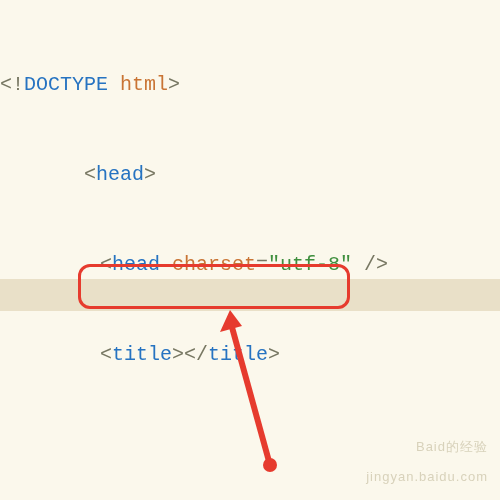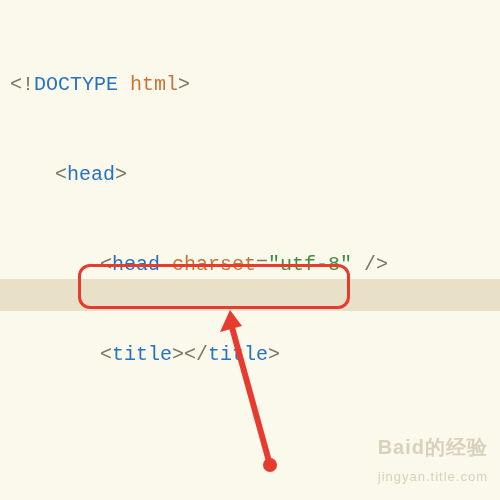--- a/index.html
+++ b/index.html
@@ -10,22 +10,22 @@
     font-family: Consolas, "Courier New", monospace;
     font-size: 20px;
     line-height: 30px;
     overflow: hidden;
     position: relative;
   }
   .editor {
     padding-top: 10px;
     white-space: pre;
   }
-  .line { padding-left: 10px; }
-  .i1 { padding-left: 55px; font-family: Liberation Mono, monospace; }
+  .line { }
+  .i1 { padding-left: 84px; font-family: Liberation Mono, monospace; }
   .i2 { padding-left: 100px; }
   .punct   { color: #777762; }
   .tag     { color: #2673c1; }
   .attr    { color: #c97434; }
   .str     { color: #3f8f3e; }
   .hl-row {
     position: absolute;
     left: 0;
     top: 279px;
     width: 500px;
@@ -58,21 +58,21 @@
     position: absolute;
     right: 12px;
     bottom: 8px;
     color: #d8d2bb;
     font-family: Arial, sans-serif;
     font-size: 13px;
     letter-spacing: 1px;
     z-index: 3;
     text-align: right;
   }
-  .watermark .big { font-size: 20px; font-weight: bold; }
+  .watermark .big { font-size: 13px; font-weight: normal; }
 </style>
 </head>
 <body>
 
 <div class="hl-row"></div>
 
 <div class="editor">
   <div class="line"><span class="punct">&lt;!</span><span class="tag">DOCTYPE</span><span class="attr"> html</span><span class="punct">&gt;</span></div>
   <div class="line i1"><span class="punct">&lt;</span><span class="tag">head</span><span class="punct">&gt;</span></div>
   <div class="line i2"><span class="punct">&lt;</span><span class="tag">head</span><span class="attr"> charset</span><span class="punct">=</span><span class="str">"utf-8"</span><span class="punct"> /&gt;</span></div>
@@ -88,14 +88,14 @@
 <div class="highlight-box"></div>
 
 <svg class="arrow" viewBox="0 0 60 170">
   <line x1="50" y1="155" x2="10" y2="10" stroke="#e63b2e" stroke-width="6"></line>
   <polygon points="10,0 0,22 22,16" fill="#e63b2e"></polygon>
   <circle cx="50" cy="155" r="7" fill="#e63b2e"></circle>
 </svg>
 
 <div class="watermark">
   <div class="big">Baid的经验</div>
-  <div>jingyan.title.com</div>
+  <div>jingyan.baidu.com</div>
 </div>
 
 </body></html>

